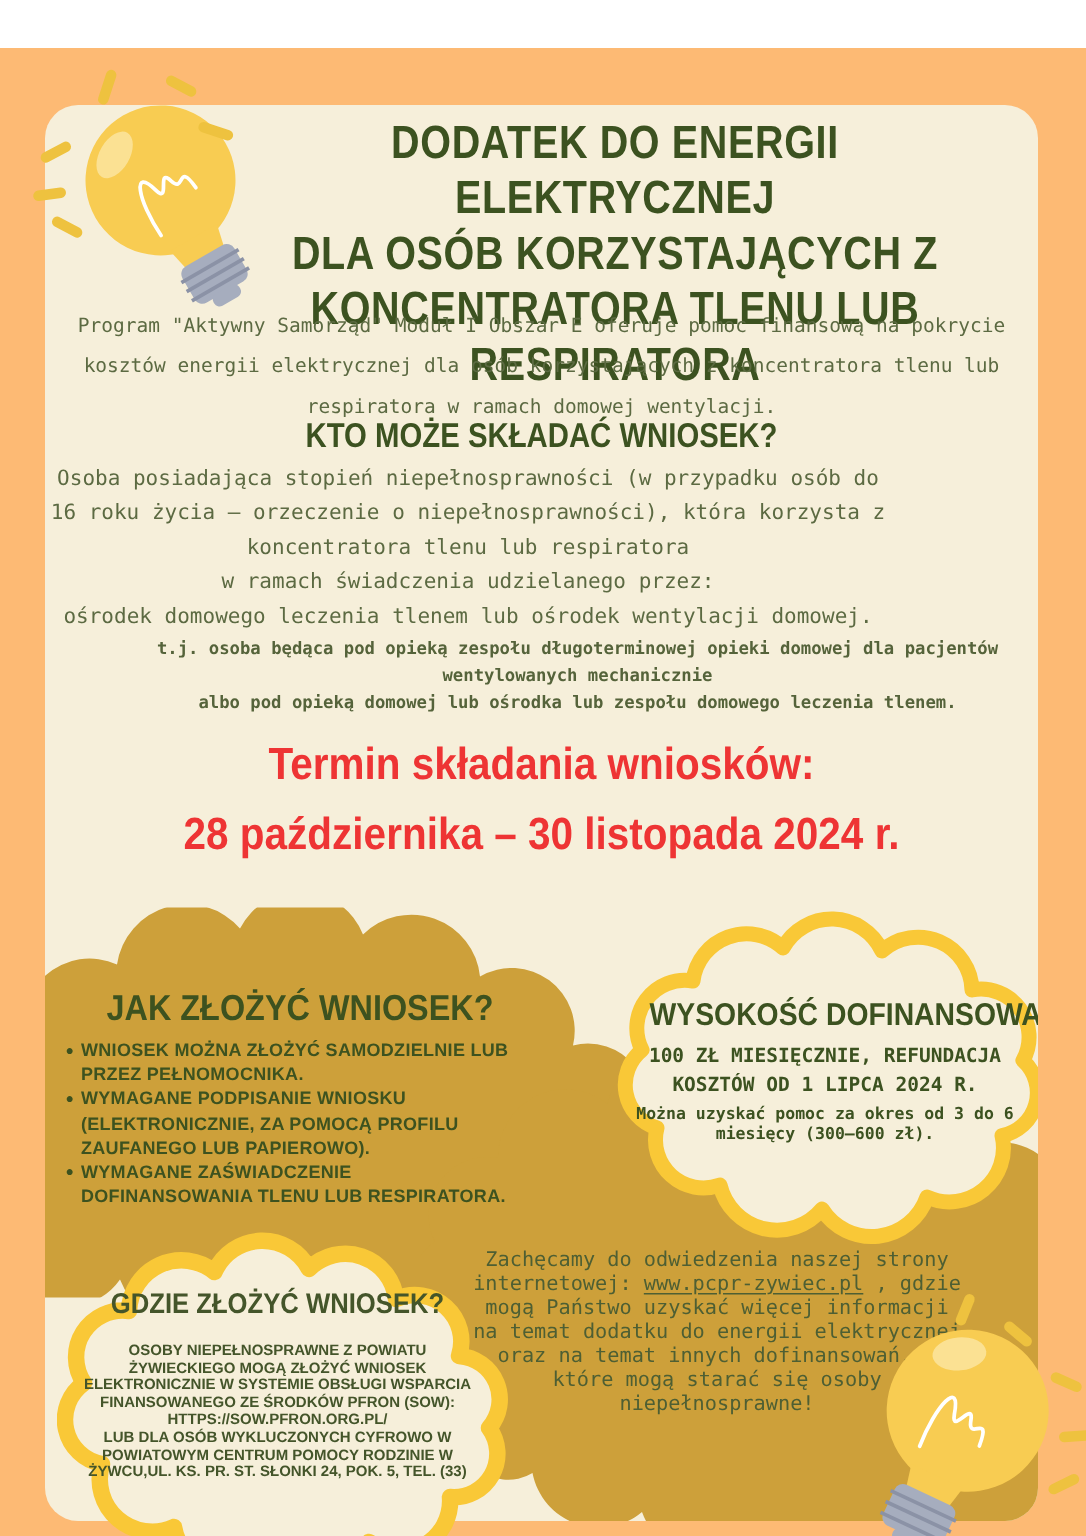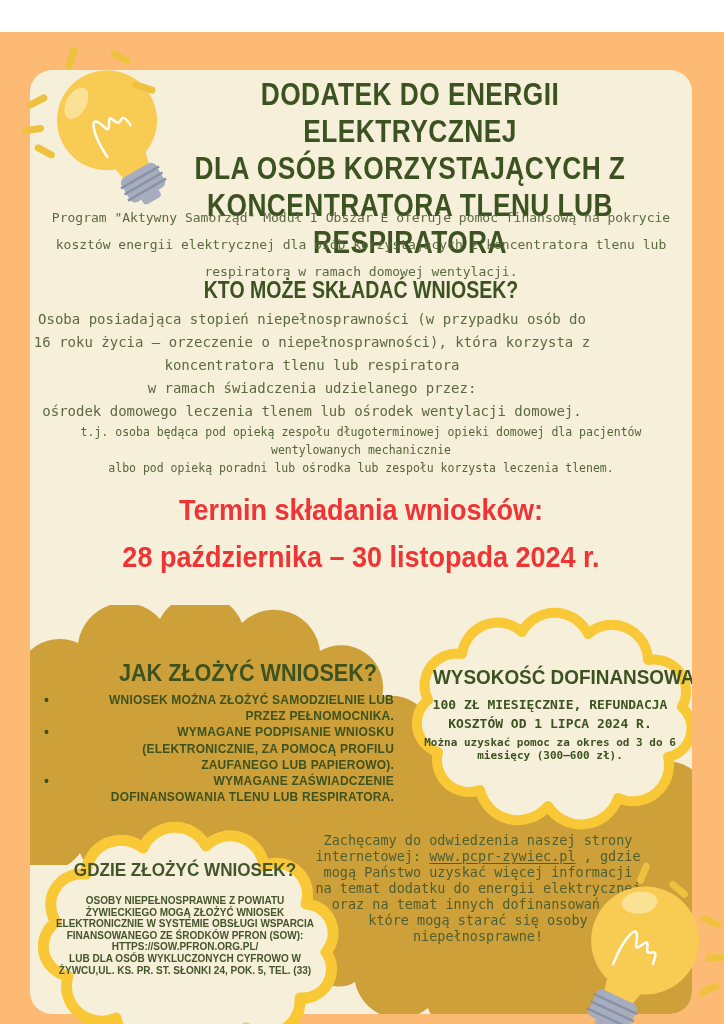--- a/index.html
+++ b/index.html
@@ -27,28 +27,28 @@
     left:0;top:206px;width:662px;text-align:center;
     font-size:23px;line-height:28px;font-weight:800;color:#3c5220;
   }
   .who-body{
     left:0;top:238px;width:564px;text-align:center;
     font-family:"DejaVu Sans Mono",monospace;font-size:14px;line-height:23px;color:#5c6a42;
   }
   .who-note{
     left:0;top:353px;width:662px;text-align:center;
     font-family:"DejaVu Sans Mono",monospace;font-size:11.5px;line-height:18px;
-    font-weight:normal;color:#55633a;
+    font-weight:bold;color:#55633a;padding-left:24px;
   }
   .deadline{
     left:0;top:416px;width:662px;text-align:center;
     font-size:30px;line-height:47px;font-weight:800;color:#ee3434;
   }
 
-  .how-block{left:24px;top:590px;width:340px;text-align:right;color:#3d521f;}
+  .how-block{left:24px;top:590px;width:340px;text-align:left;color:#3d521f;}
   .how-heading{font-size:24px;line-height:26px;font-weight:800;margin-bottom:6px;}
   .how-list{list-style:none;margin:0;padding:0;}
   .how-list li{position:relative;font-size:12px;line-height:16.2px;font-weight:800;letter-spacing:.2px;}
   .how-list li::before{content:"•";position:absolute;left:-10px;top:0;font-size:14px;}
 
   .amount-block{left:390px;top:595px;width:260px;text-align:center;color:#3c5220;}
   .amount-heading{font-size:21px;line-height:24px;font-weight:800;white-space:nowrap;}
   .amount-main{font-family:"DejaVu Sans Mono",monospace;font-size:13px;line-height:19px;font-weight:bold;margin-top:6px;white-space:nowrap;}
   .amount-note{font-family:"DejaVu Sans Mono",monospace;font-size:11px;line-height:13px;font-weight:bold;margin-top:3px;white-space:nowrap;}
 
@@ -116,21 +116,21 @@
       <div>Osoba posiadająca stopień niepełnosprawności (w przypadku osób do</div>
       <div>16 roku życia – orzeczenie o niepełnosprawności), która korzysta z</div>
       <div>koncentratora tlenu lub respiratora</div>
       <div>w ramach świadczenia udzielanego przez:</div>
       <div>ośrodek domowego leczenia tlenem lub ośrodek wentylacji domowej.</div>
     </div>
 
     <div class="abs who-note text-layer">
       <div>t.j. osoba będąca pod opieką zespołu długoterminowej opieki domowej dla pacjentów</div>
       <div>wentylowanych mechanicznie</div>
-      <div>albo pod opieką poradni lub ośrodka lub zespołu korzysta leczenia tlenem.</div>
+      <div>albo pod opieką domowej lub ośrodka lub zespołu domowego leczenia tlenem.</div>
     </div>
 
     <div class="abs deadline semi-condensed text-layer">
       <div>Termin składania wniosków:</div>
       <div>28 października – 30 listopada 2024 r.</div>
     </div>
 
     <div class="abs how-block text-layer">
       <div class="how-heading semi-condensed">JAK ZŁOŻYĆ WNIOSEK?</div>
       <ul class="how-list">
@@ -176,20 +176,21 @@
 
   <div class="abs where-text">
     <div class="where-heading semi-condensed">GDZIE ZŁOŻYĆ WNIOSEK?</div>
     <div class="where-body">
       <div>OSOBY NIEPEŁNOSPRAWNE Z POWIATU</div>
       <div>ŻYWIECKIEGO MOGĄ ZŁOŻYĆ WNIOSEK</div>
       <div>ELEKTRONICZNIE W SYSTEMIE OBSŁUGI WSPARCIA</div>
       <div>FINANSOWANEGO ZE ŚRODKÓW PFRON (SOW):</div>
       <div>HTTPS://SOW.PFRON.ORG.PL/</div>
       <div>LUB DLA OSÓB WYKLUCZONYCH CYFROWO W</div>
+      <div>POWIATOWYM CENTRUM POMOCY RODZINIE W</div>
       <div>ŻYWCU,UL. KS. PR. ST. SŁONKI 24, POK. 5, TEL. (33)</div>
     </div>
   </div>
 
   <svg class="abs z5" style="left:20px;top:10px" width="185" height="195" viewBox="0 0 185 195">
     <g transform="rotate(-30 88 80)">
       <circle cx="88" cy="78" r="50" fill="#f8cc52"></circle>
       <ellipse cx="70" cy="48" rx="17" ry="10" fill="#fbe193" transform="rotate(-30 70 48)"></ellipse>
       <path d="M70,110 C68,82 76,60 82,82 C86,96 90,68 94,82 C98,94 104,72 106,94" fill="none" stroke="#ffffff" stroke-width="2.5" stroke-linecap="round"></path>
       <path d="M70,122 L106,122 L102,140 L74,140 Z" fill="#f8cc52"></path>

